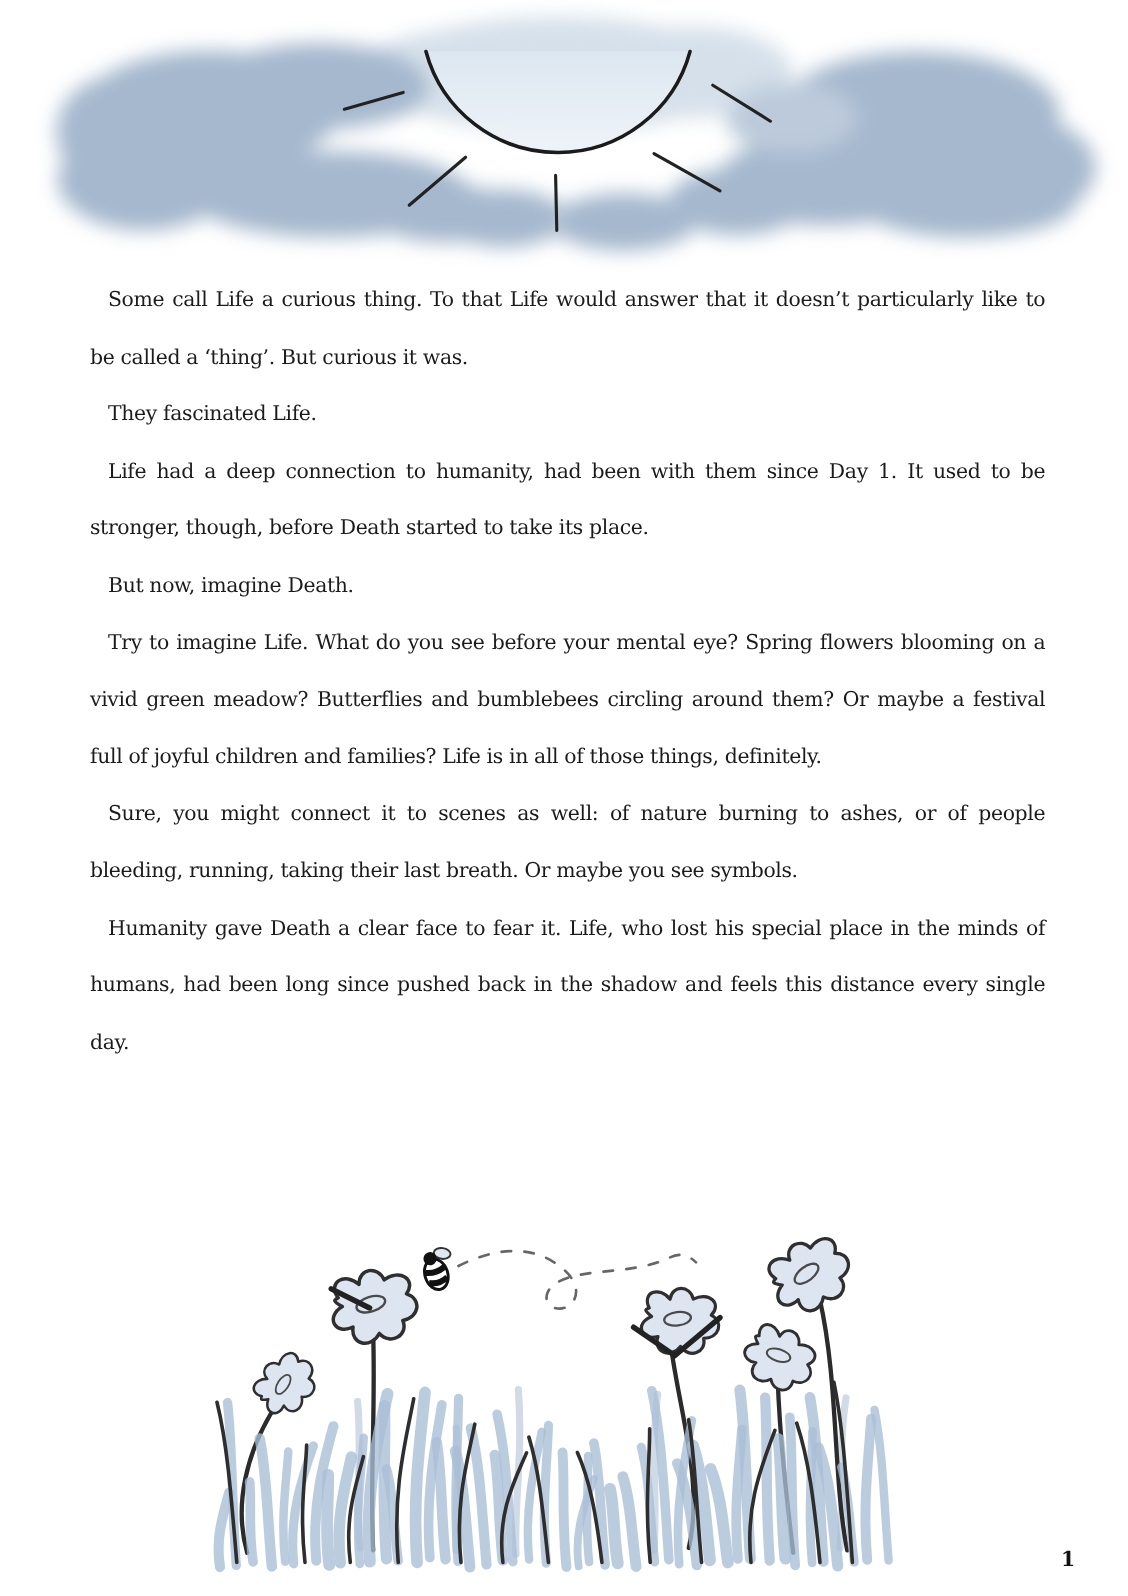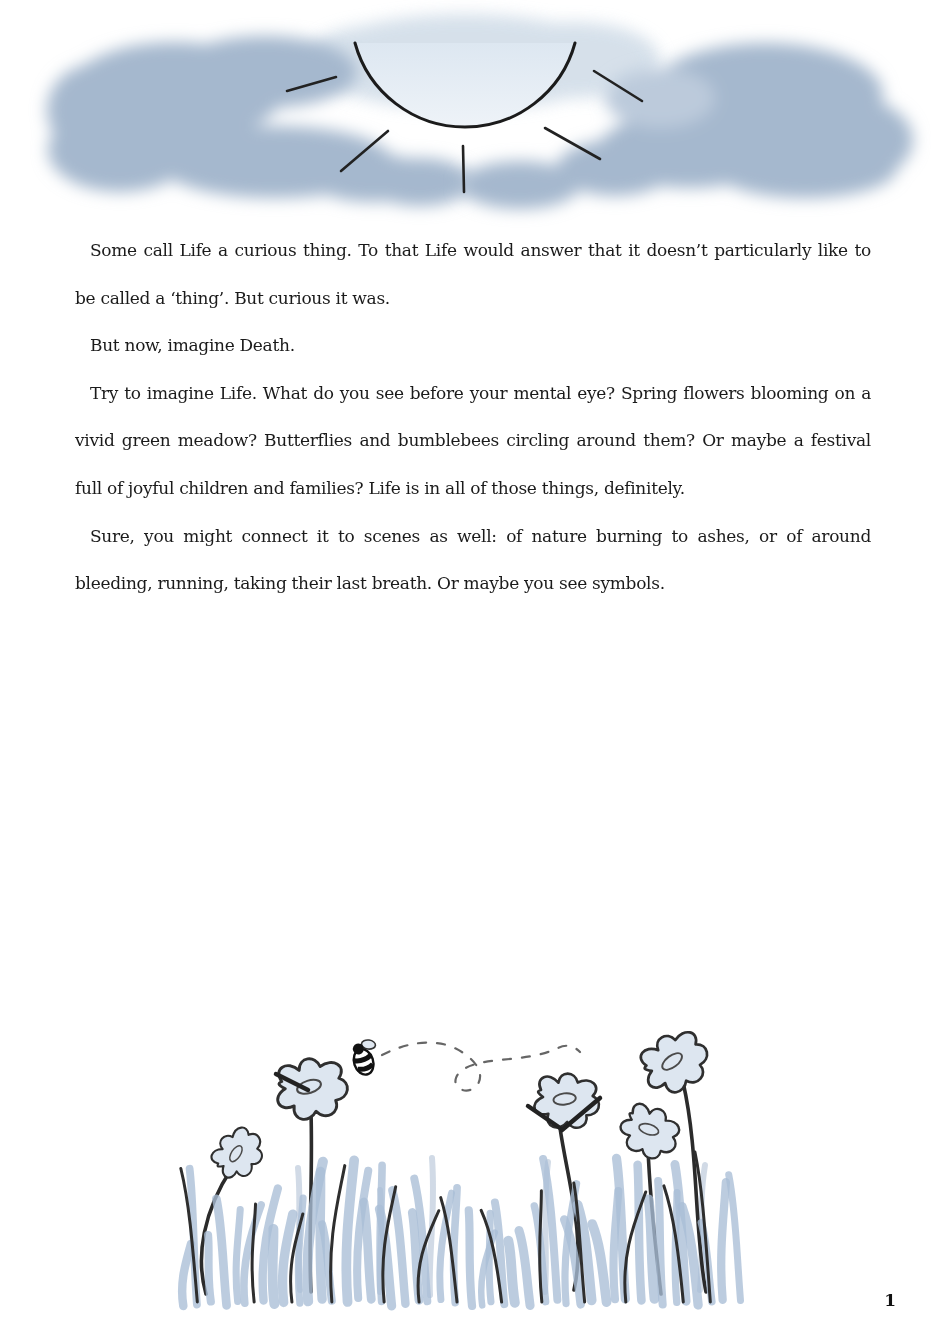--- a/index.html
+++ b/index.html
@@ -75,23 +75,26 @@
       <line x1="287" y1="91" x2="336" y2="77"></line>
       <line x1="594" y1="71" x2="642" y2="101"></line>
       <line x1="388" y1="131" x2="341" y2="171"></line>
       <line x1="545" y1="128" x2="600" y2="159"></line>
       <line x1="463" y1="146" x2="464" y2="192"></line>
     </g>
   </svg>
 
   <main class="text-block">
     <p>Some call Life a curious thing. To that Life would answer that it doesn’t particularly like to be called a ‘thing’. But curious it was.</p>
+    <p>They fascinated Life.</p>
+    <p>Life had a deep connection to humanity, had been with them since Day 1. It used to be stronger, though, before Death started to take its place.</p>
     <p>But now, imagine Death.</p>
     <p>Try to imagine Life. What do you see before your mental eye? Spring flowers blooming on a vivid green meadow? Butterflies and bumblebees circling around them? Or maybe a festival full of joyful children and families? Life is in all of those things, definitely.</p>
-    <p>Sure, you might connect it to scenes as well: of nature burning to ashes, or of around bleeding, running, taking their last breath. Or maybe you see symbols.</p>
+    <p>Sure, you might connect it to scenes as well: of nature burning to ashes, or of people bleeding, running, taking their last breath. Or maybe you see symbols.</p>
+    <p>Humanity gave Death a clear face to fear it. Life, who lost his special place in the minds of humans, had been long since pushed back in the shadow and feels this distance every single day.</p>
   </main>
 
   <svg class="illus-bottom" viewBox="0 0 940 290">
     <defs>
       <g id="daisy">
         <path d="M -26 -4 C -36 -14, -24 -24, -12 -16 C -14 -28, 0 -32, 6 -22
                  C 16 -32, 30 -26, 24 -14 C 36 -12, 36 2, 24 6
                  C 30 16, 18 26, 8 18 C 4 30, -12 30, -12 16
                  C -24 24, -34 12, -22 2 C -30 -1, -29 -2, -26 -4 Z" fill="#dde6f0" stroke="#2f2f2f" stroke-width="2.6" stroke-linejoin="round"></path>
         <ellipse cx="0" cy="-3" rx="11" ry="5.5" transform="rotate(-25)" fill="none" stroke="#4a4a4a" stroke-width="1.8"></ellipse>

